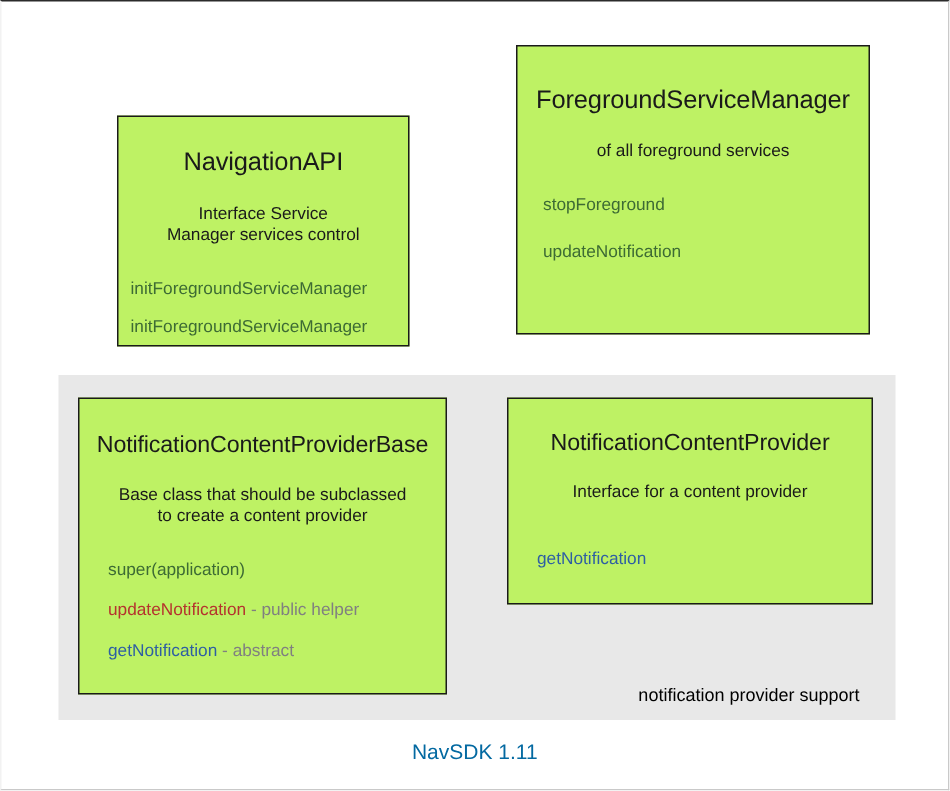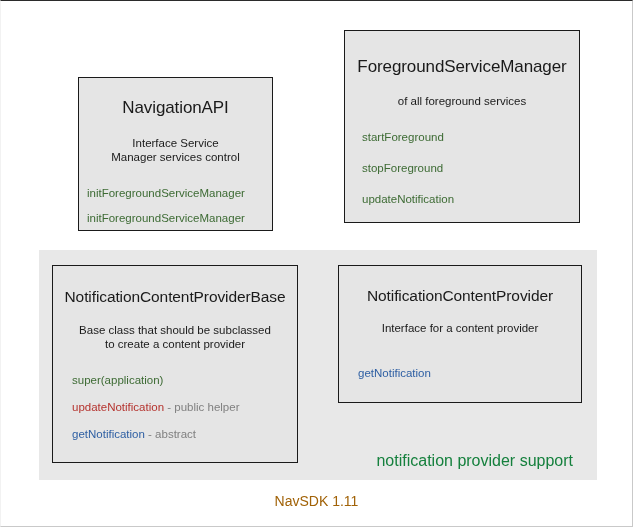--- a/index.html
+++ b/index.html
@@ -21,21 +21,21 @@
     border-top: 1px solid #2b2b2b;
     border-left: 1px solid #f2f2f2;
     border-right: 1px solid #c9c9c9;
     border-bottom: 1px solid #c9c9c9;
     overflow: hidden;
   }
 
   
   .class-box {
     position: absolute;
-    background: #e5e5e5;
+    background: #bef264;
     border: 1px solid #1a1a1a;
     box-sizing: border-box;
     text-align: center;
   }
 
   .class-title {
     font-size: 17px;
     color: #1a1a1a;
     font-weight: normal;
     letter-spacing: -0.1px;
@@ -85,22 +85,22 @@
 
   #panel-notification-support {
     position: absolute;
     left: 38px; top: 249px;
     width: 558px; height: 230px;
     background: #e8e8e8;
   }
   #panel-label {
     position: absolute;
     right: 24px; bottom: 10px;
-    font-size: 16px;
-    color: #15803d;
+    font-size: 12px;
+    color: #000000;
     white-space: nowrap;
   }
 
   #box-ncp-base {
     left: 51px;  top: 264px; width: 246px; height: 198px;
   }
   #box-ncp-base .class-title { margin-top: 22px; }
   #box-ncp-base .class-desc  { margin-top: 17px; }
   #box-ncp-base .member-list { margin-top: 22px; padding-left: 19px; }
   #box-ncp-base .member + .member { margin-top: 13px; }
@@ -110,21 +110,21 @@
   }
   #box-ncp-interface .class-title { margin-top: 21px; }
   #box-ncp-interface .class-desc  { margin-top: 16px; }
   #box-ncp-interface .member-list { margin-top: 31px; padding-left: 19px; }
 
   #footer-version {
     position: absolute;
     left: 0; right: 0; top: 492px;
     text-align: center;
     font-size: 14px;
-    color: #a16207;
+    color: #0369a1;
   }
 </style>
 </head>
 <body>
 
 <div id="canvas">
 
   <div class="class-box" id="box-navigation-api">
     <div class="class-title">NavigationAPI</div>
     <div class="class-desc">
@@ -140,23 +140,20 @@
       </div>
     </div>
   </div>
 
   <div class="class-box" id="box-foreground-service-manager">
     <div class="class-title">ForegroundServiceManager</div>
     <div class="class-desc">
       <div>of all foreground services</div>
     </div>
     <div class="member-list">
-      <div class="member">
-        <span class="m-green">startForeground</span><span class="suffix"></span>
-      </div>
       <div class="member">
         <span class="m-green">stopForeground</span><span class="suffix"></span>
       </div>
       <div class="member">
         <span class="m-green">updateNotification</span><span class="suffix"></span>
       </div>
     </div>
   </div>
 
   <div id="panel-notification-support">

